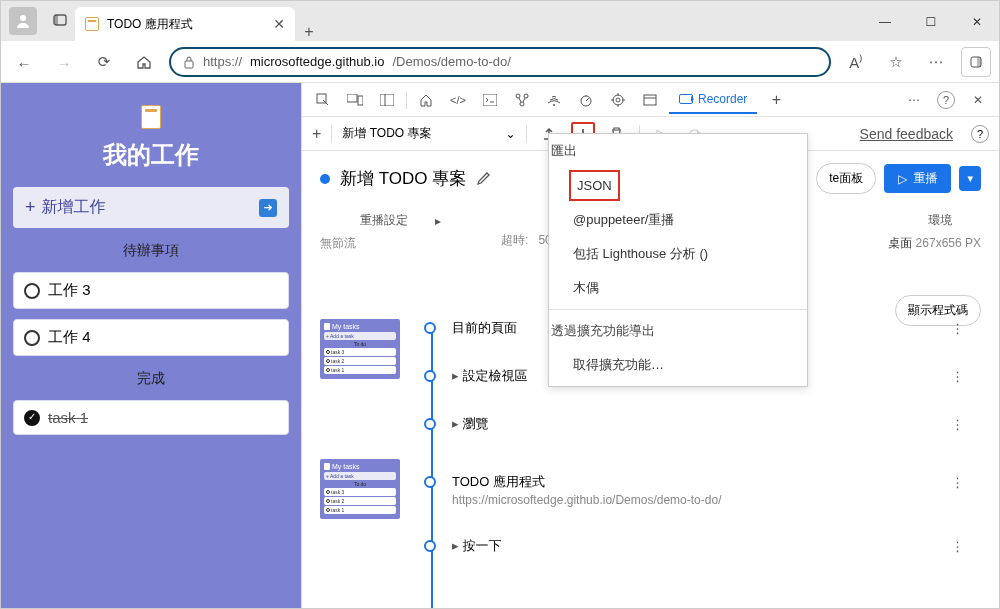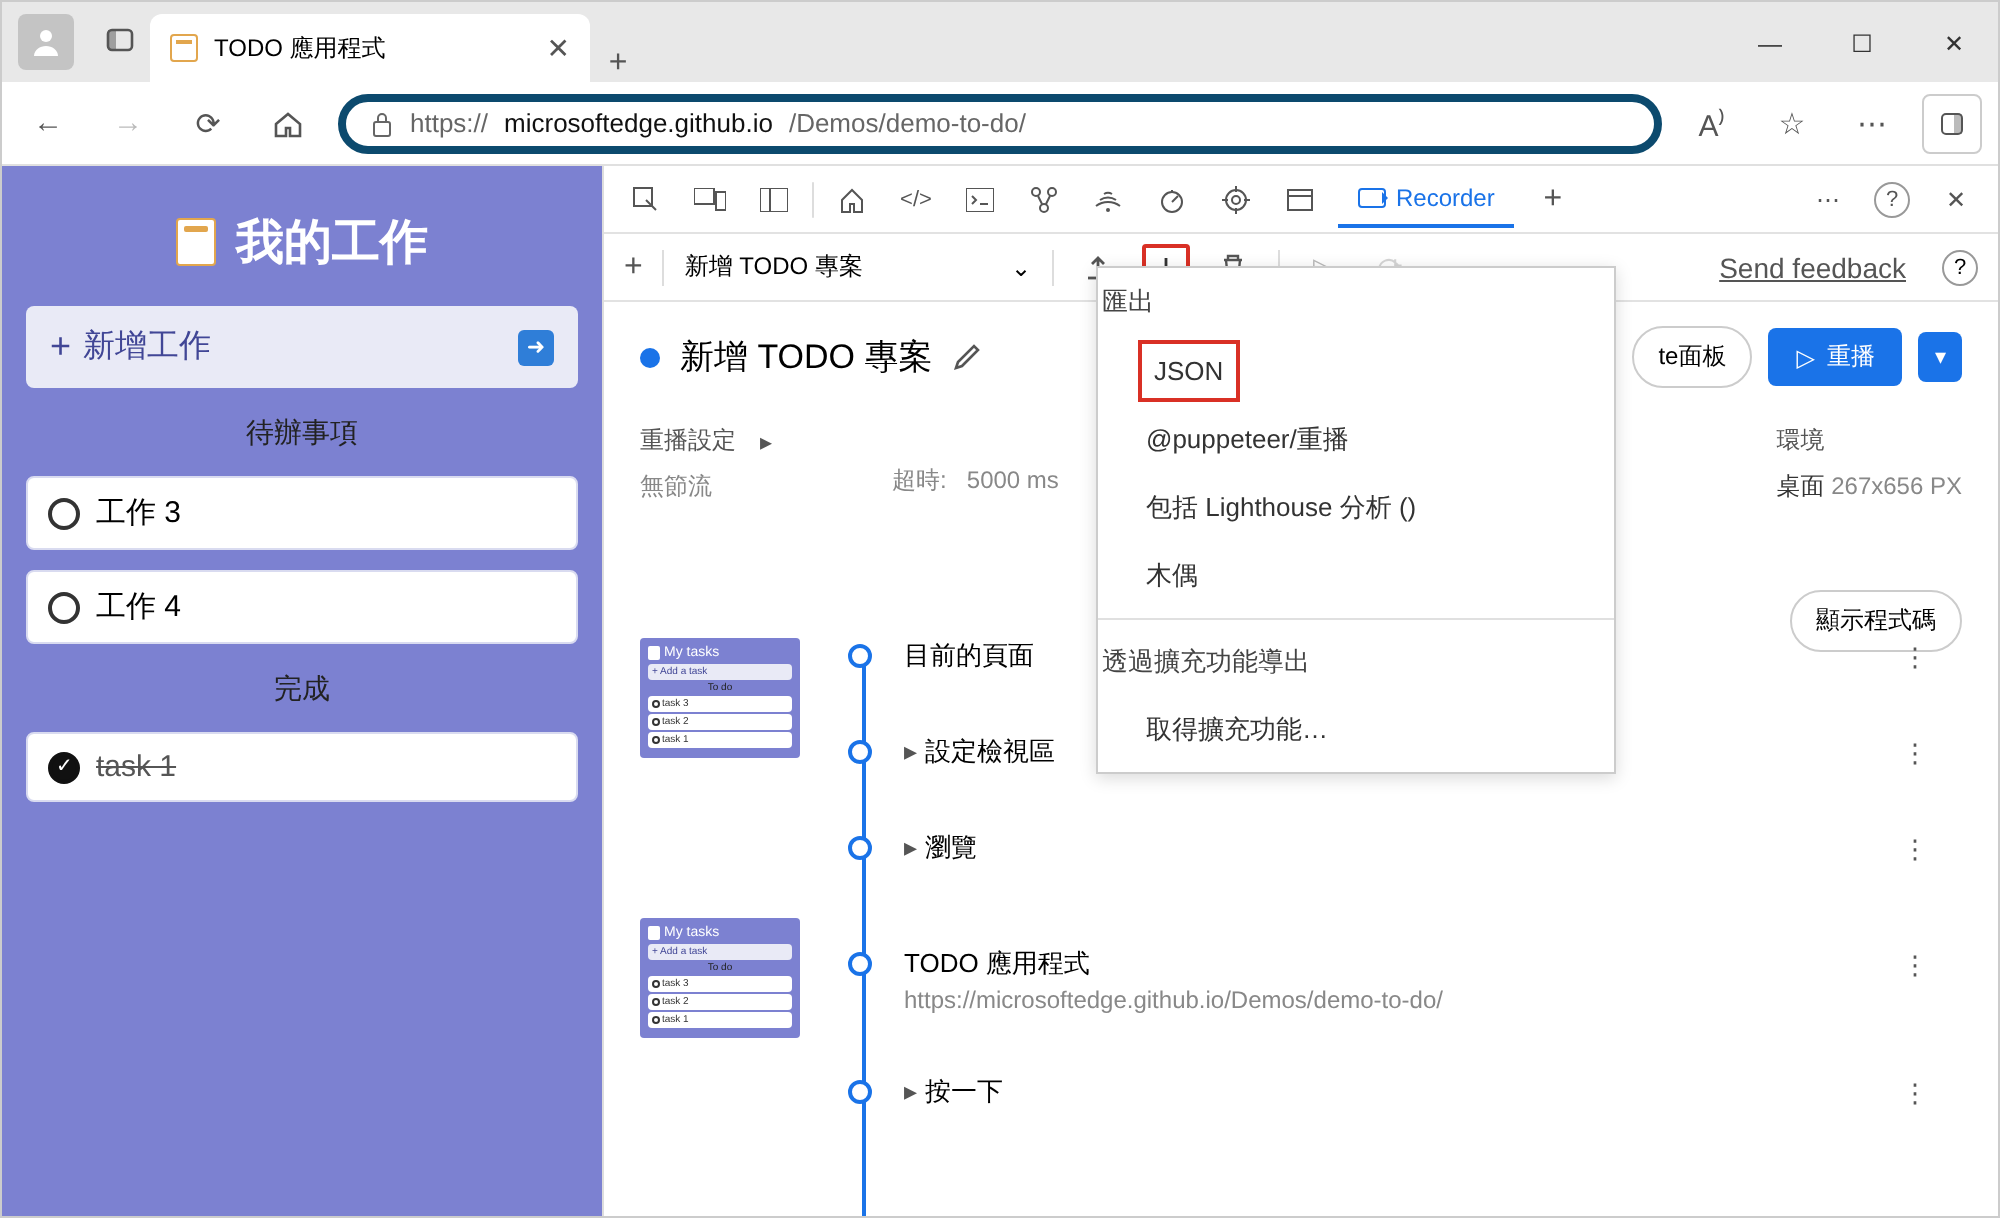--- a/index.html
+++ b/index.html
@@ -11,28 +11,28 @@
 .browser-tab { height: 34px; background: #fff; border-radius: 6px 6px 0 0; display: flex; align-items: center; padding: 0 10px; gap: 8px; min-width: 220px; font-size: 12px; }
 .tab-icon { width:14px; height:14px; background:#fff; border:1px solid #e2a64d; border-radius:2px; position:relative;}
 .tab-icon::before { content:""; position:absolute; top:2px; left:2px; right:2px; height:2px; background:#e2a64d;}
 .tab-close { margin-left:auto; color:#555; font-size:14px;}
 .newtab { width:28px; text-align:center; color:#555; font-size:16px;}
 .winctrl { display:flex; gap:2px; margin-left:auto; margin-bottom:4px;}
 .winbtn { width:44px; height:30px; display:flex; align-items:center; justify-content:center; color:#333; font-size:12px;}
 
 .addrbar { height:42px; background:#fff; display:flex; align-items:center; padding:0 8px; gap:10px; border-bottom:1px solid #e0e0e0;}
 .navico { width:30px; height:30px; display:flex; align-items:center; justify-content:center; color:#555; font-size:15px; border-radius:4px;}
-.omnibox { flex:1; height:30px; border:4px solid #0c4a6e; border-radius:15px; display:flex; align-items:center; padding:0 12px; gap:8px; font-size:13px; color:#666;}
+.omnibox { flex:1; height:30px; border:2px solid #0c4a6e; border-radius:15px; display:flex; align-items:center; padding:0 12px; gap:8px; font-size:13px; color:#666;}
 .omnibox .host { color:#111;}
 
 .content { display:flex; height:527px; }
 
 
 .app { width:300px; background:#7c81d1; padding:12px; display:flex; flex-direction:column; gap:10px; }
-.app-title { display:flex; align-items:center; justify-content:center; gap:10px; color:#fff; font-size:24px; font-weight:600; padding:10px 0 6px;}
+.app-title { display:flex; align-items:center; justify-content:center; gap:10px; color:#fff; font-size:24px; font-weight:600; padding:10px 0 6px;flex-direction:column;}
 .clip-icon { width:20px; height:24px; background:#fff; border-radius:2px; position:relative; border:1px solid #e2a64d;}
 .clip-icon::before{content:"";position:absolute;top:3px;left:3px;right:3px;height:3px;background:#e2a64d;border-radius:1px;}
 .addcard { background:#e9eaf6; border-radius:4px; padding:10px 12px; display:flex; align-items:center; color:#414696; font-size:16px; font-weight:500;}
 .addcard .arrow { margin-left:auto; width:18px;height:18px;background:#2f7ed8;border-radius:3px;display:flex;align-items:center;justify-content:center;color:#fff;font-size:11px;}
 .section-label { text-align:center; color:#222; font-size:14px; padding:4px 0 2px;}
 .task { background:#fff; border-radius:4px; padding:8px 10px; display:flex; align-items:center; gap:8px; font-size:15px; border:1px solid #d9dbf0;}
 .task .circle { width:16px; height:16px; border:2px solid #333; border-radius:50%; flex-shrink:0;}
 .task.done .circle { background:#111; border-color:#111; position:relative;}
 .task.done .circle::after{content:"✓";color:#fff;font-size:10px;position:absolute;top:-1px;left:2px;}
 .task.done .txt { text-decoration:line-through; color:#555;}
@@ -59,21 +59,21 @@
 .rec-title-row { display:flex; align-items:center; gap:10px; margin-bottom:18px;}
 .blue-dot{width:10px;height:10px;background:#1a73e8;border-radius:50%;}
 .rec-title{font-size:17px;}
 .pencil{color:#555;}
 .pill-btn{border:1px solid #ccc;background:#fff;border-radius:16px;padding:6px 12px;font-size:12px;}
 .replay-btn { background:#1a73e8;color:#fff;border:none;border-radius:4px;padding:6px 14px;font-size:12px;display:flex;align-items:center;gap:6px;}
 .replay-split{background:#1a73e8;color:#fff;border:none;border-radius:4px;padding:6px 8px;font-size:11px;}
 
 .settings-row { display:flex; gap:60px; color:#333; font-size:12px; margin-bottom:10px;}
 .settings-row .grp { display:flex; flex-direction:column; gap:6px;}
-.settings-row .hdr { color:#555; display:flex; gap:12px; align-items:center;}
+.settings-row .hdr { color:#555; display:flex; gap:27px; align-items:center;margin-left:40px;}
 .settings-row .val { color:#888;}
 .envgrp { margin-left:auto; }
 .showcode { position:absolute; right:18px; top:104px;margin-top:40px;}
 
 .timeline { position:absolute; left:18px; top:168px;}
 .mini { width:80px; background:#7c81d1; border-radius:2px; padding:4px; font-size:6px; color:#fff;}
 .mini-title{background:transparent;display:flex;gap:2px;align-items:center;font-size:7px;margin-bottom:2px;}
 .mini-row{background:#e9eaf6;border-radius:2px;margin:1px 0;padding:1px 2px;color:#414696;font-size:5px;}
 .mini-section{color:#222;font-size:5px;text-align:center;margin:1px 0;}
 .mini-task{background:#fff;border-radius:2px;margin:1px 0;padding:1px 2px;color:#333;font-size:5px;display:flex;gap:1px;align-items:center;}

